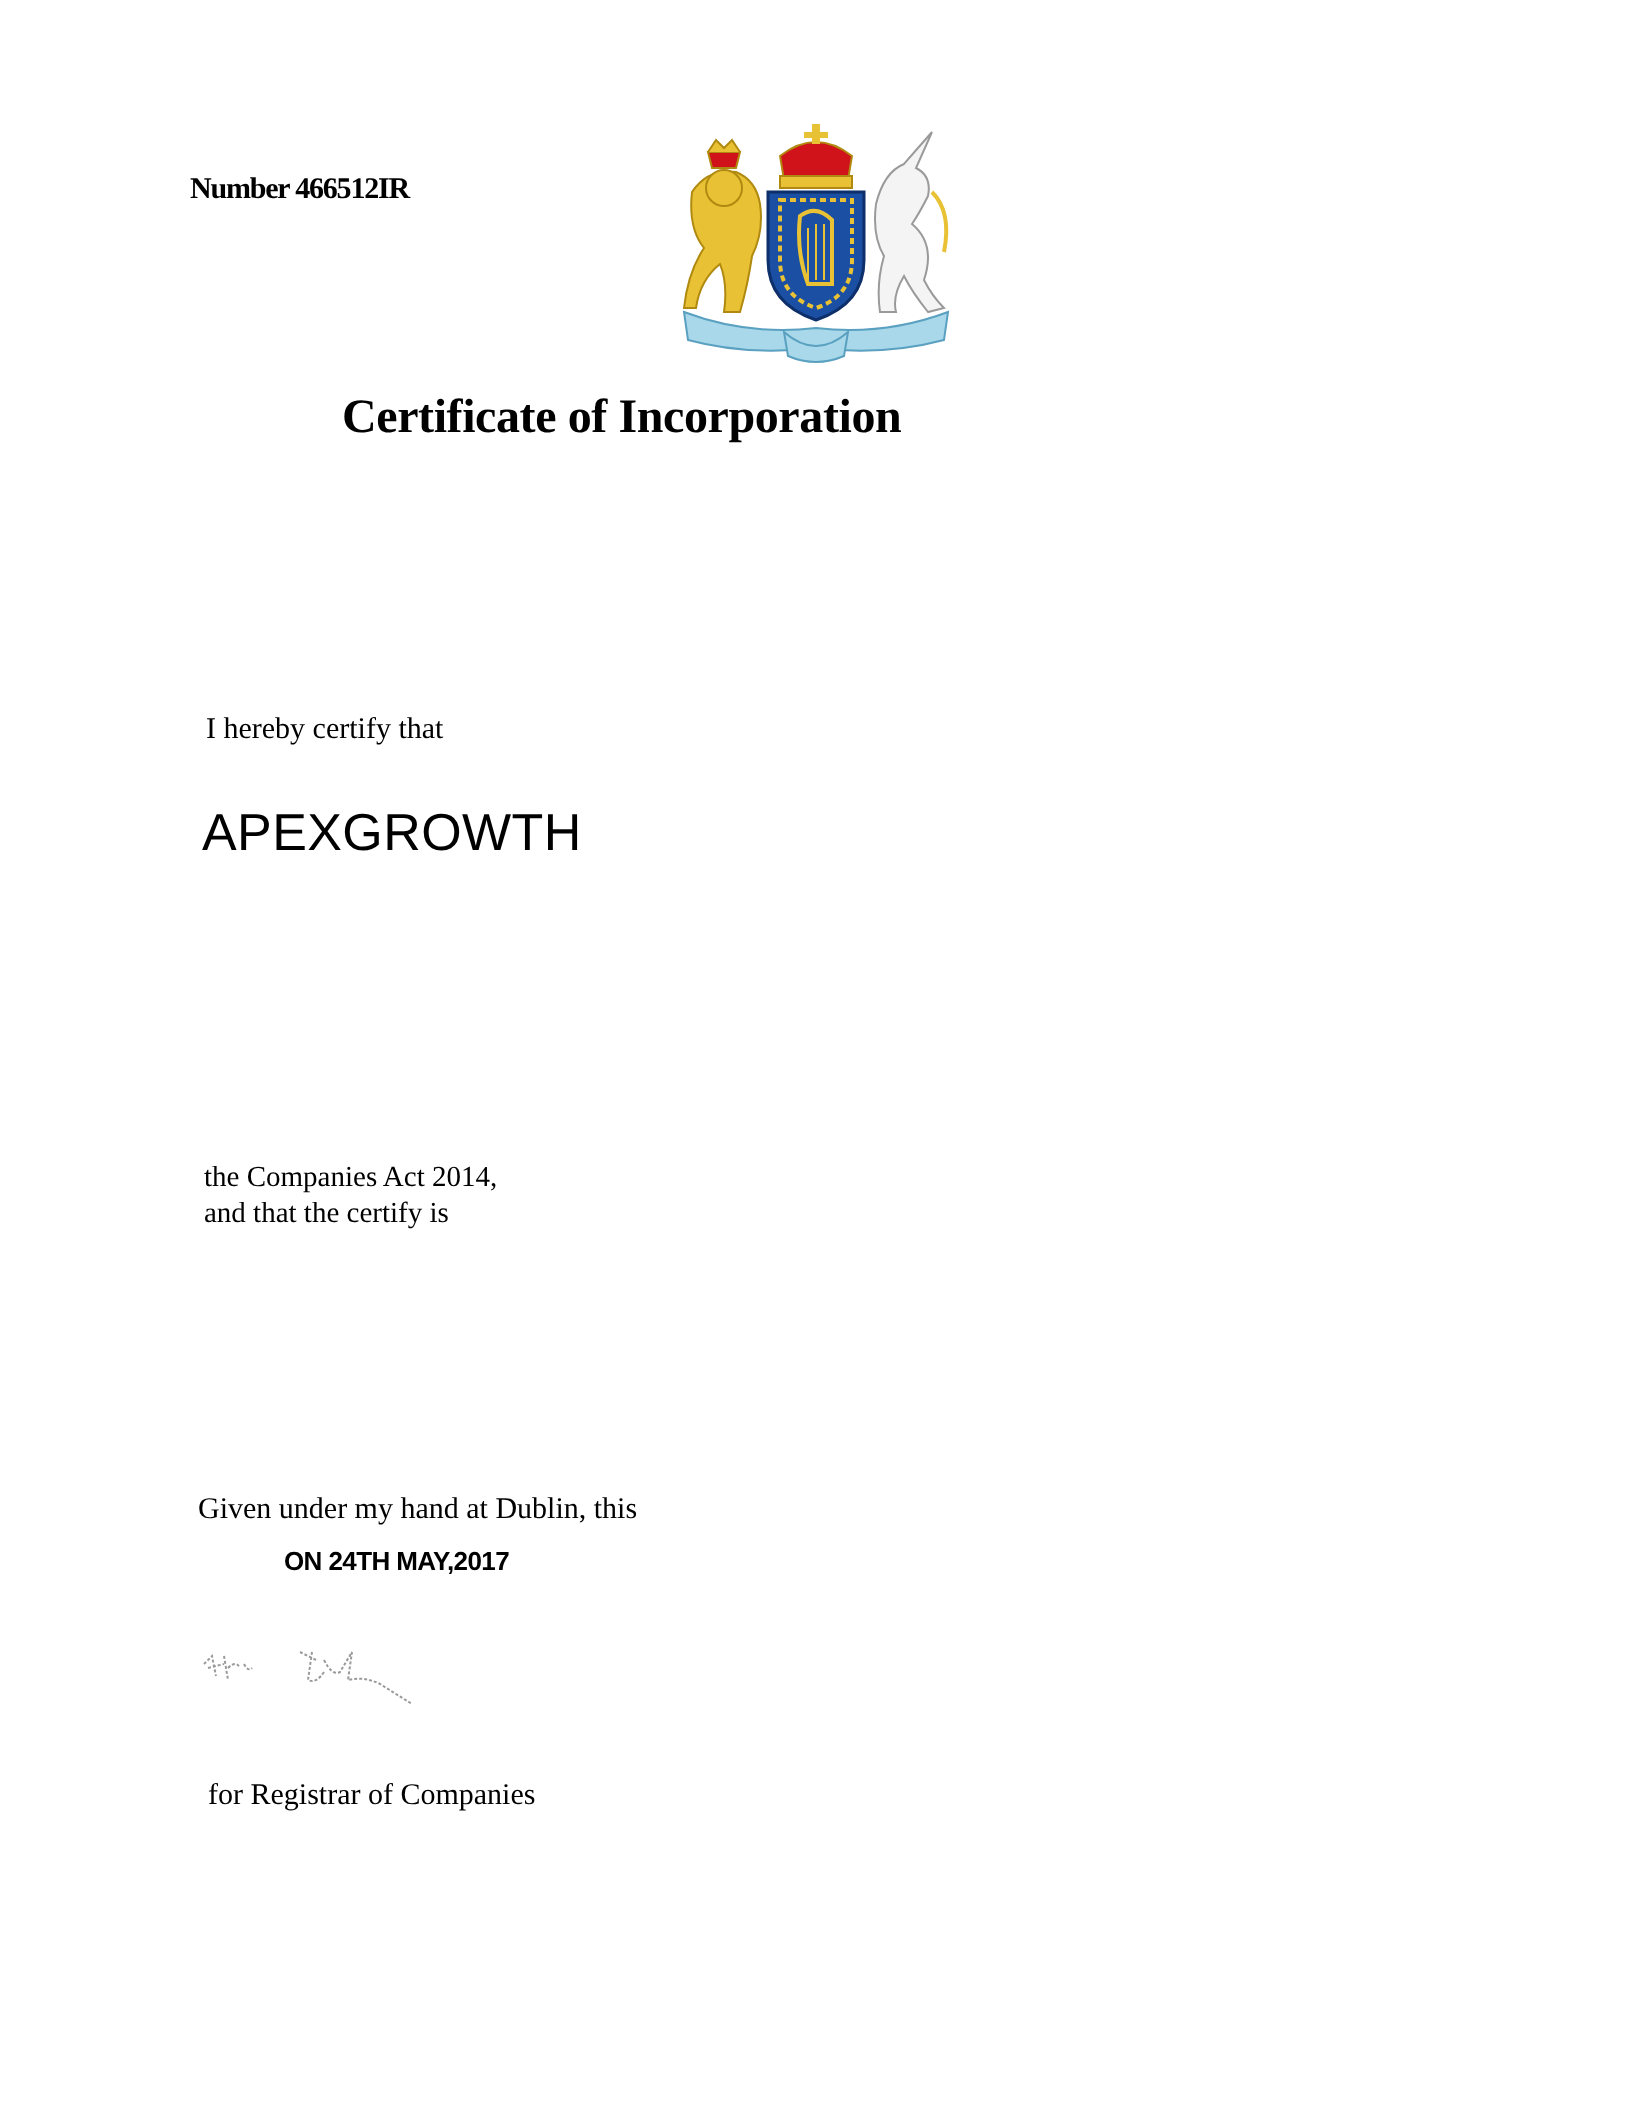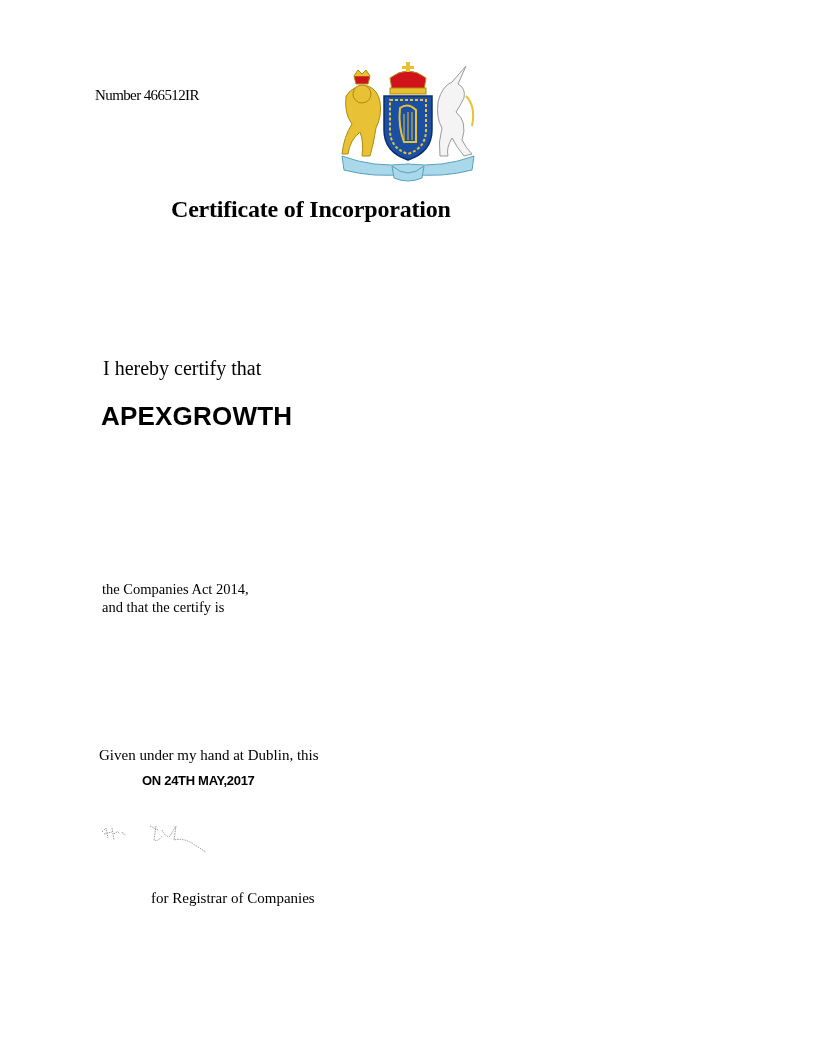--- a/index.html
+++ b/index.html
@@ -1,30 +1,30 @@
 <!DOCTYPE html>
 <html><head>
 <meta charset="utf-8">
 <style>
   html, body { margin: 0; padding: 0; background: #ffffff; }
   body { width: 816px; height: 1056px; position: relative; overflow: hidden; color: #000; }
   .serif { font-family: "Liberation Serif", "DejaVu Serif", serif; }
   .sans { font-family: "Liberation Sans", "DejaVu Sans", sans-serif; }
   .abs { position: absolute; white-space: nowrap; }
-  #number { left: 95px; top: 87px; font-size: 15px; font-weight: normal; letter-spacing: -0.6px; text-align: right; }
+  #number { left: 95px; top: 87px; font-size: 15px; font-weight: bold; letter-spacing: -0.6px; text-align: right; }
   #crest { left: 334px; top: 56px; width: 148px; height: 126px; }
   #title { left: 171px; top: 196px; font-size: 24px; font-weight: bold; letter-spacing: -0.2px; }
-  #certify { left: 103px; top: 357px; font-size: 20px; }
-  #company { left: 101px; top: 401px; font-size: 26px; font-weight: bold; letter-spacing: 0.2px; }
+  #certify { left: 103px; top: 357px; font-size: 15px; }
+  #company { left: 101px; top: 401px; font-size: 26px; font-weight: normal; letter-spacing: 0.2px; }
   #body-text { left: 102px; top: 580px; font-size: 14.5px; line-height: 18px; }
   #body-text div { white-space: nowrap; }
   #given { left: 99px; top: 747px; font-size: 15px; }
   #date { left: 106px; top: 773px; font-size: 13px; font-weight: bold; letter-spacing: -0.3px; margin-left: 36px; }
   #signature { left: 98px; top: 820px; width: 120px; height: 40px; }
-  #registrar { left: 104px; top: 890px; font-size: 15px; margin-left: 47px; }
+  #registrar { left: 104px; top: 890px; font-size: 15px; }
 </style>
 </head>
 <body>
 
 <div class="abs serif" id="number">Number 466512IR</div>
 
 <div class="abs" id="crest">
   <svg width="148" height="126" viewBox="0 0 148 126">
 
     <path d="M8 100 Q40 112 74 108 Q108 112 140 100 L138 114 Q108 122 74 118 Q40 122 10 114 Z" fill="#a8d8ea" stroke="#5aa0c0" stroke-width="1"></path>

